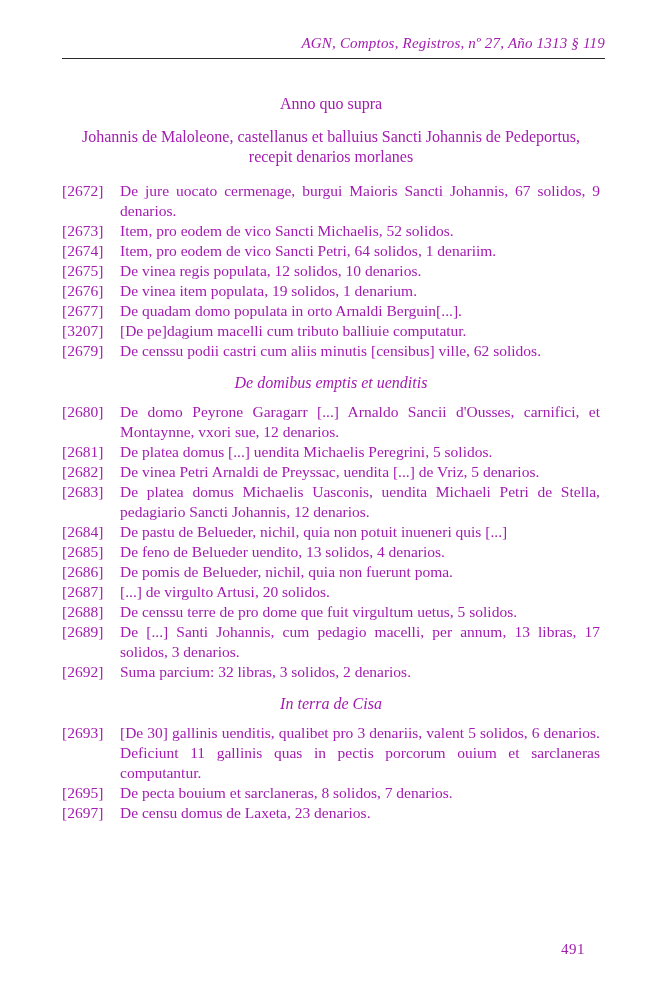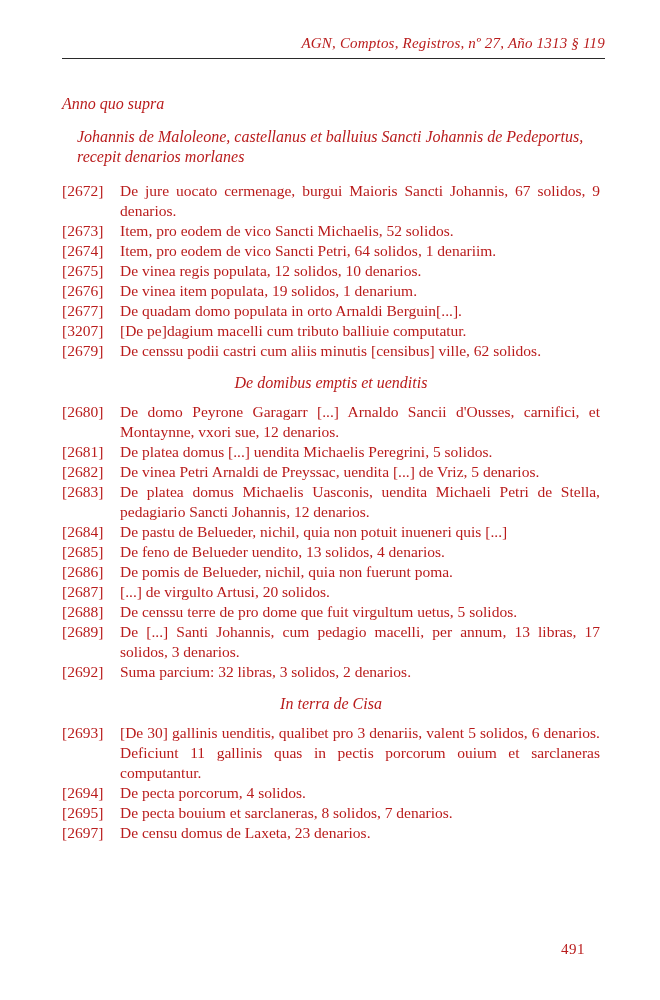--- a/index.html
+++ b/index.html
@@ -6,21 +6,21 @@
     margin: 0;
     padding: 0;
     background: #ffffff;
   }
   .page {
     position: relative;
     width: 660px;
     height: 1000px;
     background: #ffffff;
     font-family: "Liberation Serif", serif;
-    color: #b91c1c;
+    color: #a21caf;
     overflow: hidden;
   }
   .running-header {
     position: absolute;
     top: 35px;
     left: 62px;
     width: 543px;
     text-align: right;
     font-style: italic;
     font-size: 15px;
@@ -34,24 +34,24 @@
     width: 543px;
     border-top: 1.5px solid #2a2a2a;
   }
   .content {
     position: absolute;
     top: 94px;
     left: 62px;
     width: 538px;
   }
   .center-heading {
-    font-style: italic;
     font-weight: normal;
     font-size: 16px;
     line-height: 20px;
+    text-align: center;
     margin: 0;
   }
   .page-title {
     margin-bottom: 13px;
   }
   .subtitle {
     max-width: 508px;
     margin: 0 auto 14px auto;
   }
   .section-heading {
@@ -112,21 +112,20 @@
         <p class="entry"><span class="entry-num">[2683]</span><span>De platea domus Michaelis Uasconis, uendita Michaeli Petri de Stella, pedagiario Sancti Johannis, 12 denarios.</span></p>
         <p class="entry"><span class="entry-num">[2684]</span><span>De pastu de Belueder, nichil, quia non potuit inueneri quis [...]</span></p>
         <p class="entry"><span class="entry-num">[2685]</span><span>De feno de Belueder uendito, 13 solidos, 4 denarios.</span></p>
         <p class="entry"><span class="entry-num">[2686]</span><span>De pomis de Belueder, nichil, quia non fuerunt poma.</span></p>
         <p class="entry"><span class="entry-num">[2687]</span><span>[...] de virgulto Artusi, 20 solidos.</span></p>
         <p class="entry"><span class="entry-num">[2688]</span><span>De censsu terre de pro dome que fuit virgultum uetus, 5 solidos.</span></p>
         <p class="entry"><span class="entry-num">[2689]</span><span>De [...] Santi Johannis, cum pedagio macelli, per annum, 13 libras, 17 solidos, 3 denarios.</span></p>
         <p class="entry"><span class="entry-num">[2692]</span><span>Suma parcium: 32 libras, 3 solidos, 2 denarios.</span></p>
         <div class="section-heading">In terra de Cisa</div>
         <p class="entry"><span class="entry-num">[2693]</span><span>[De 30] gallinis uenditis, qualibet pro 3 denariis, valent 5 solidos, 6 denarios. Deficiunt 11 gallinis quas in pectis porcorum ouium et sarclaneras computantur.</span></p>
-        <p class="entry"><span class="entry-num">[2694]</span><span>De pecta porcorum, 4 solidos.</span></p>
         <p class="entry"><span class="entry-num">[2695]</span><span>De pecta bouium et sarclaneras, 8 solidos, 7 denarios.</span></p>
         <p class="entry"><span class="entry-num">[2697]</span><span>De censu domus de Laxeta, 23 denarios.</span></p>
       </div>
   </main>
 
   <div class="page-number">491</div>
 
 </div>
 
 </body></html>

